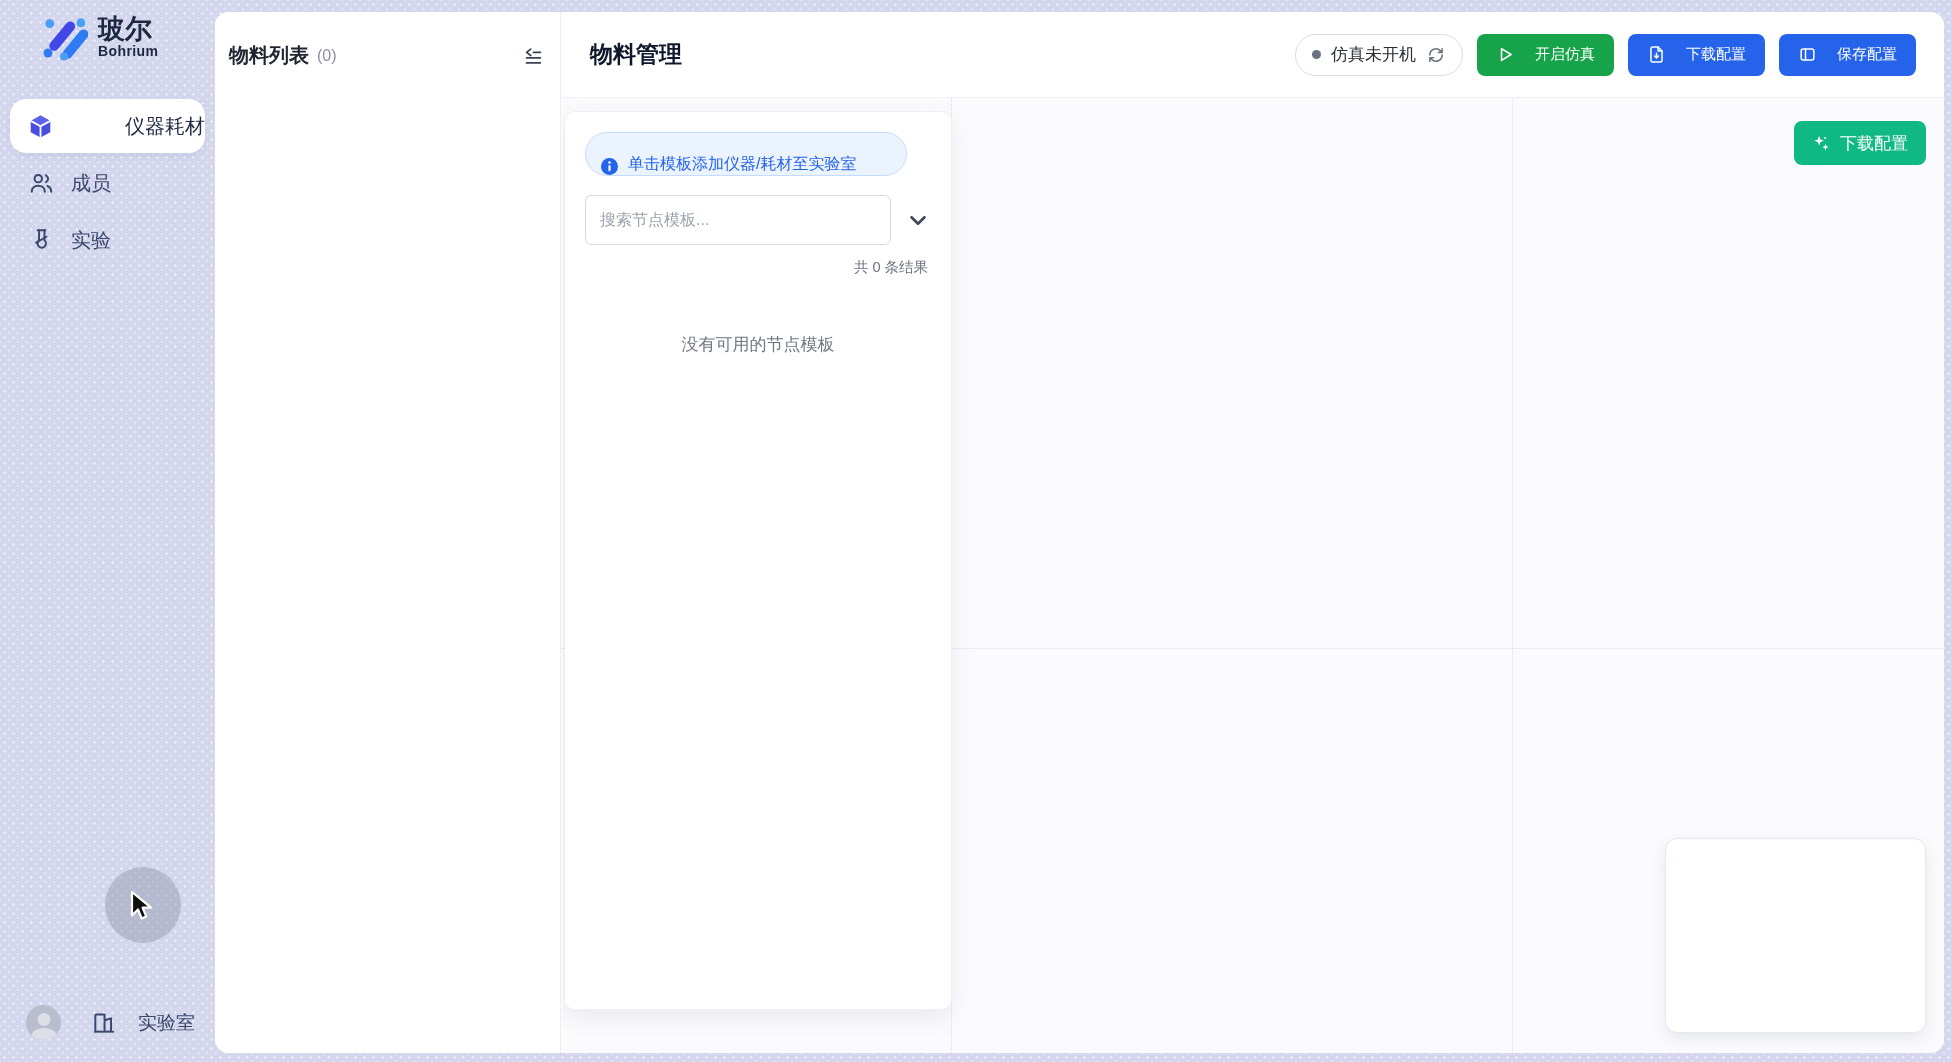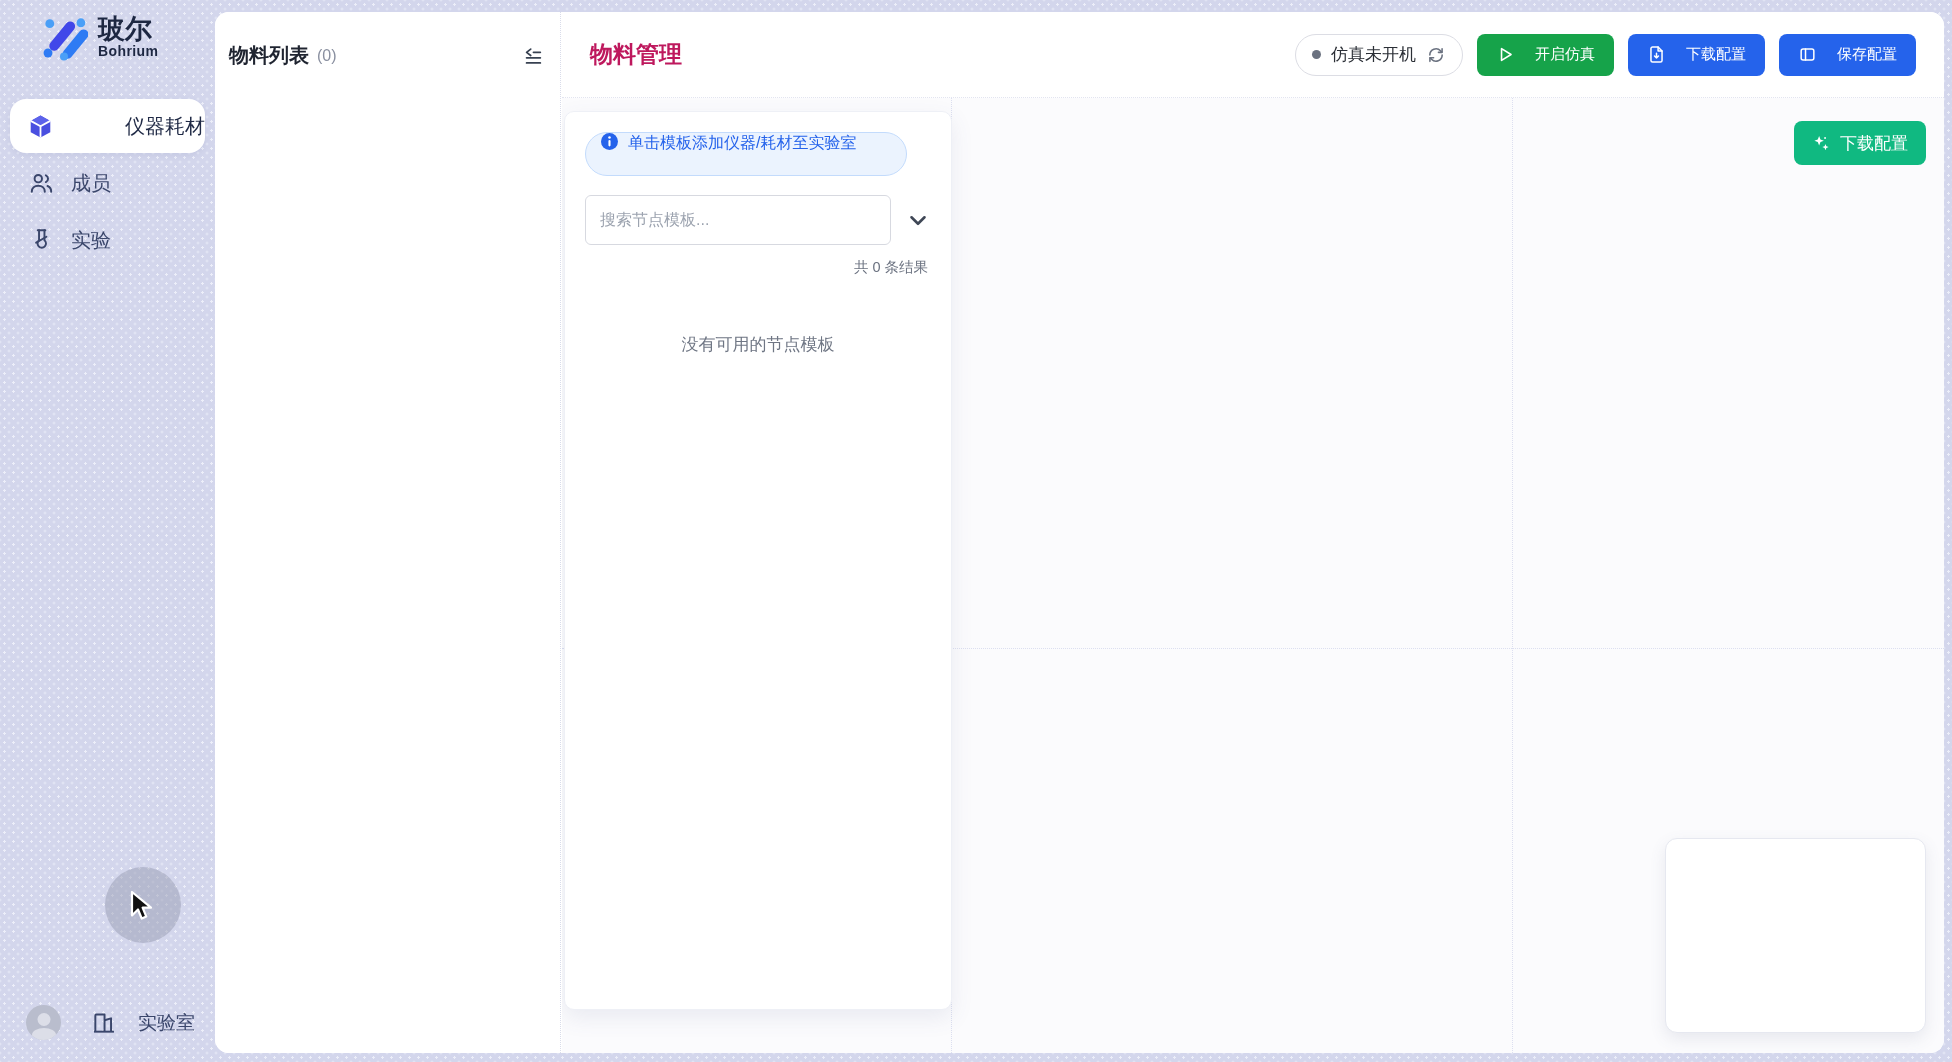--- a/index.html
+++ b/index.html
@@ -51,21 +51,21 @@
   .materials-title { font-size:20px; font-weight:bold; color:#1f2430; }
   .materials-count { font-size:16px; color:#8a90a0; margin-left:8px; }
   .outdent-btn { margin-left:auto; width:26px; height:26px; display:flex; align-items:center; justify-content:center; cursor:pointer; }
 
   
   .main { position:absolute; left:347px; top:0; right:0; bottom:0; }
   .main-header {
     height:86px; background:#ffffff; border-bottom:1px dotted #e2e4f0;
     display:flex; align-items:center; padding:0 28px;
   }
-  .page-title { font-size:23px; font-weight:bold; color:#be185d; }
+  .page-title { font-size:23px; font-weight:bold; color:#0f172a; }
   .header-actions { margin-left:auto; display:flex; align-items:center; gap:14px; }
   .status-pill {
     height:42px; display:flex; align-items:center; gap:10px; padding:13px 16px;
     border:1px solid #dcdde4; border-radius:21px; background:#fff; cursor:default;
   }
   .status-dot { width:9px; height:9px; border-radius:50%; background:#6b7280; }
   .status-label { font-size:17px; color:#2b2f36; }
   .refresh-btn { width:20px; height:20px; display:flex; cursor:pointer; }
   .btn {
     height:42px; border:none; border-radius:8px; padding:0 19px;
@@ -80,21 +80,21 @@
   .grid-v { position:absolute; top:0; bottom:0; width:0; border-left:1px dotted #dcdff0; }
   .grid-h { position:absolute; left:0; right:0; height:0; border-top:1px dotted #dcdff0; }
 
   .template-panel {
     position:absolute; left:2px; top:13px; width:388px; height:899px;
     background:#ffffff; border:1px solid #eef0f6; border-radius:10px;
     box-shadow:0 8px 22px rgba(80,90,140,.10); padding:20px 20px 0 20px;
   }
   .hint-banner {
     width:322px; height:44px; background:#ebf3fe; border:1px solid #c3dbfc; border-radius:22px;
-    display:flex; align-items:flex-start; gap:10px; padding:0 15px;
+    display:flex; align-items:flex-end; gap:10px; padding:0 15px;
     font-size:16px; color:#2563eb;
   }
   .search-row { margin-top:19px; display:flex; align-items:center; gap:14px; }
   .search-input {
     width:308px; height:50px; border:1px solid #d7d9e0; border-radius:6px;
     padding:0 14px; font-size:16px; color:#333; outline:none; background:#fff;
     font-family:"Liberation Sans", sans-serif;
   }
   .search-input::placeholder { color:#9ca3af; }
   .chevron-btn { width:26px; height:26px; display:flex; cursor:pointer; }

